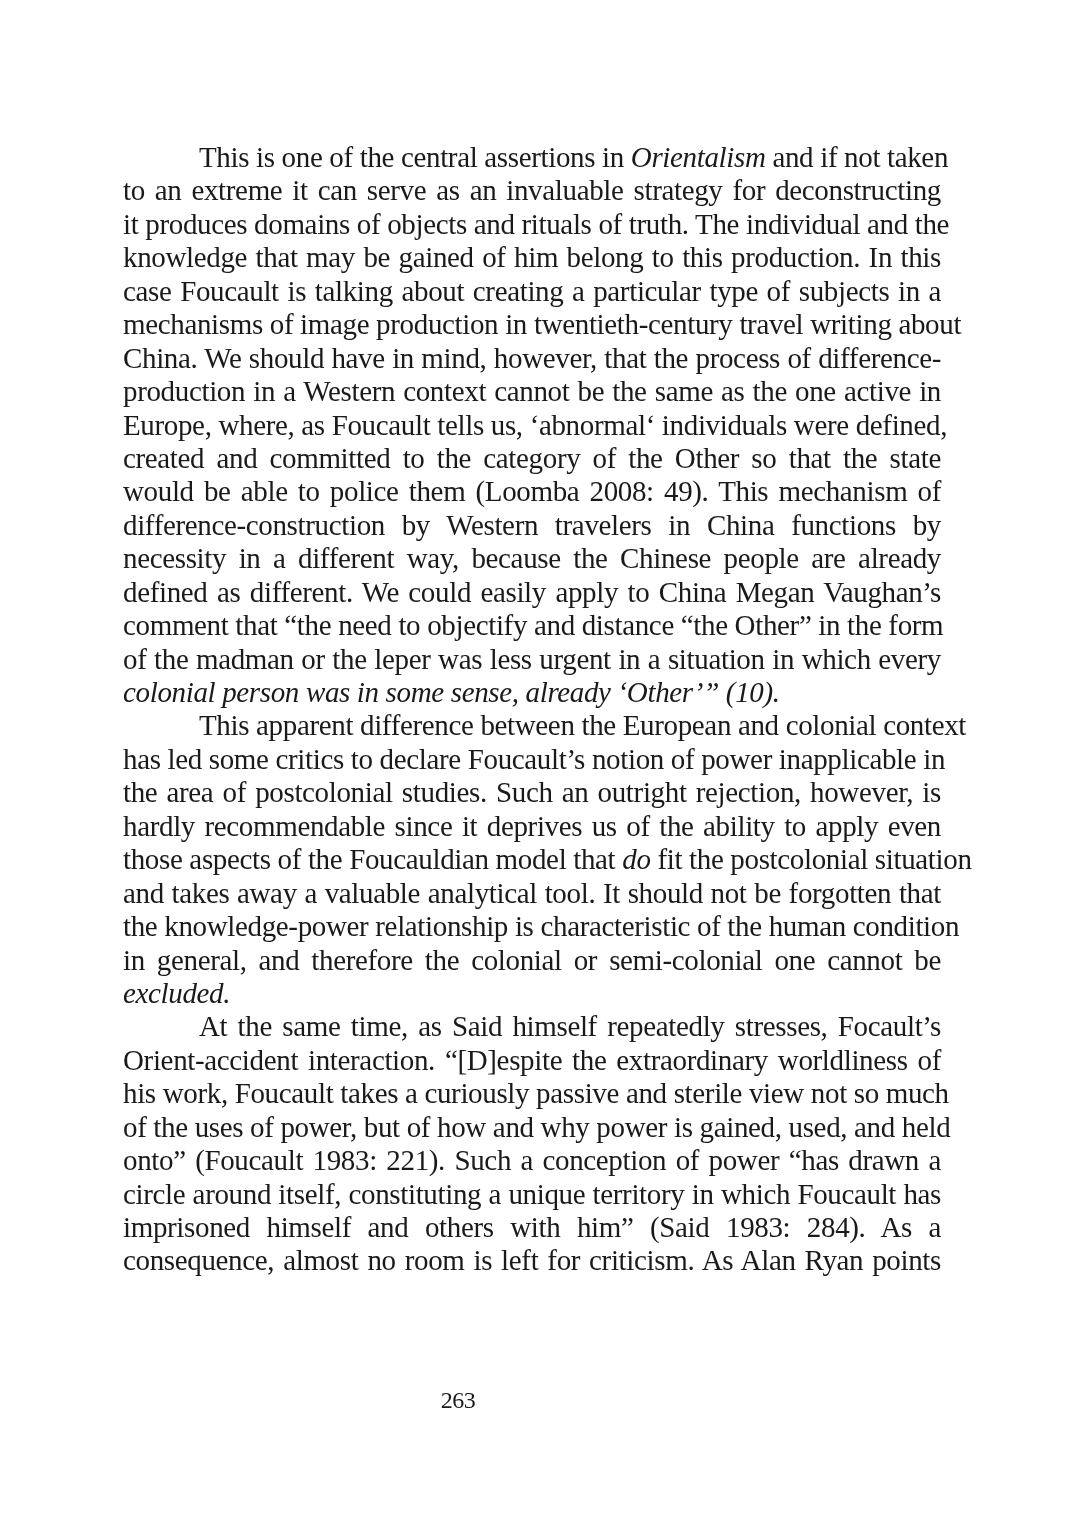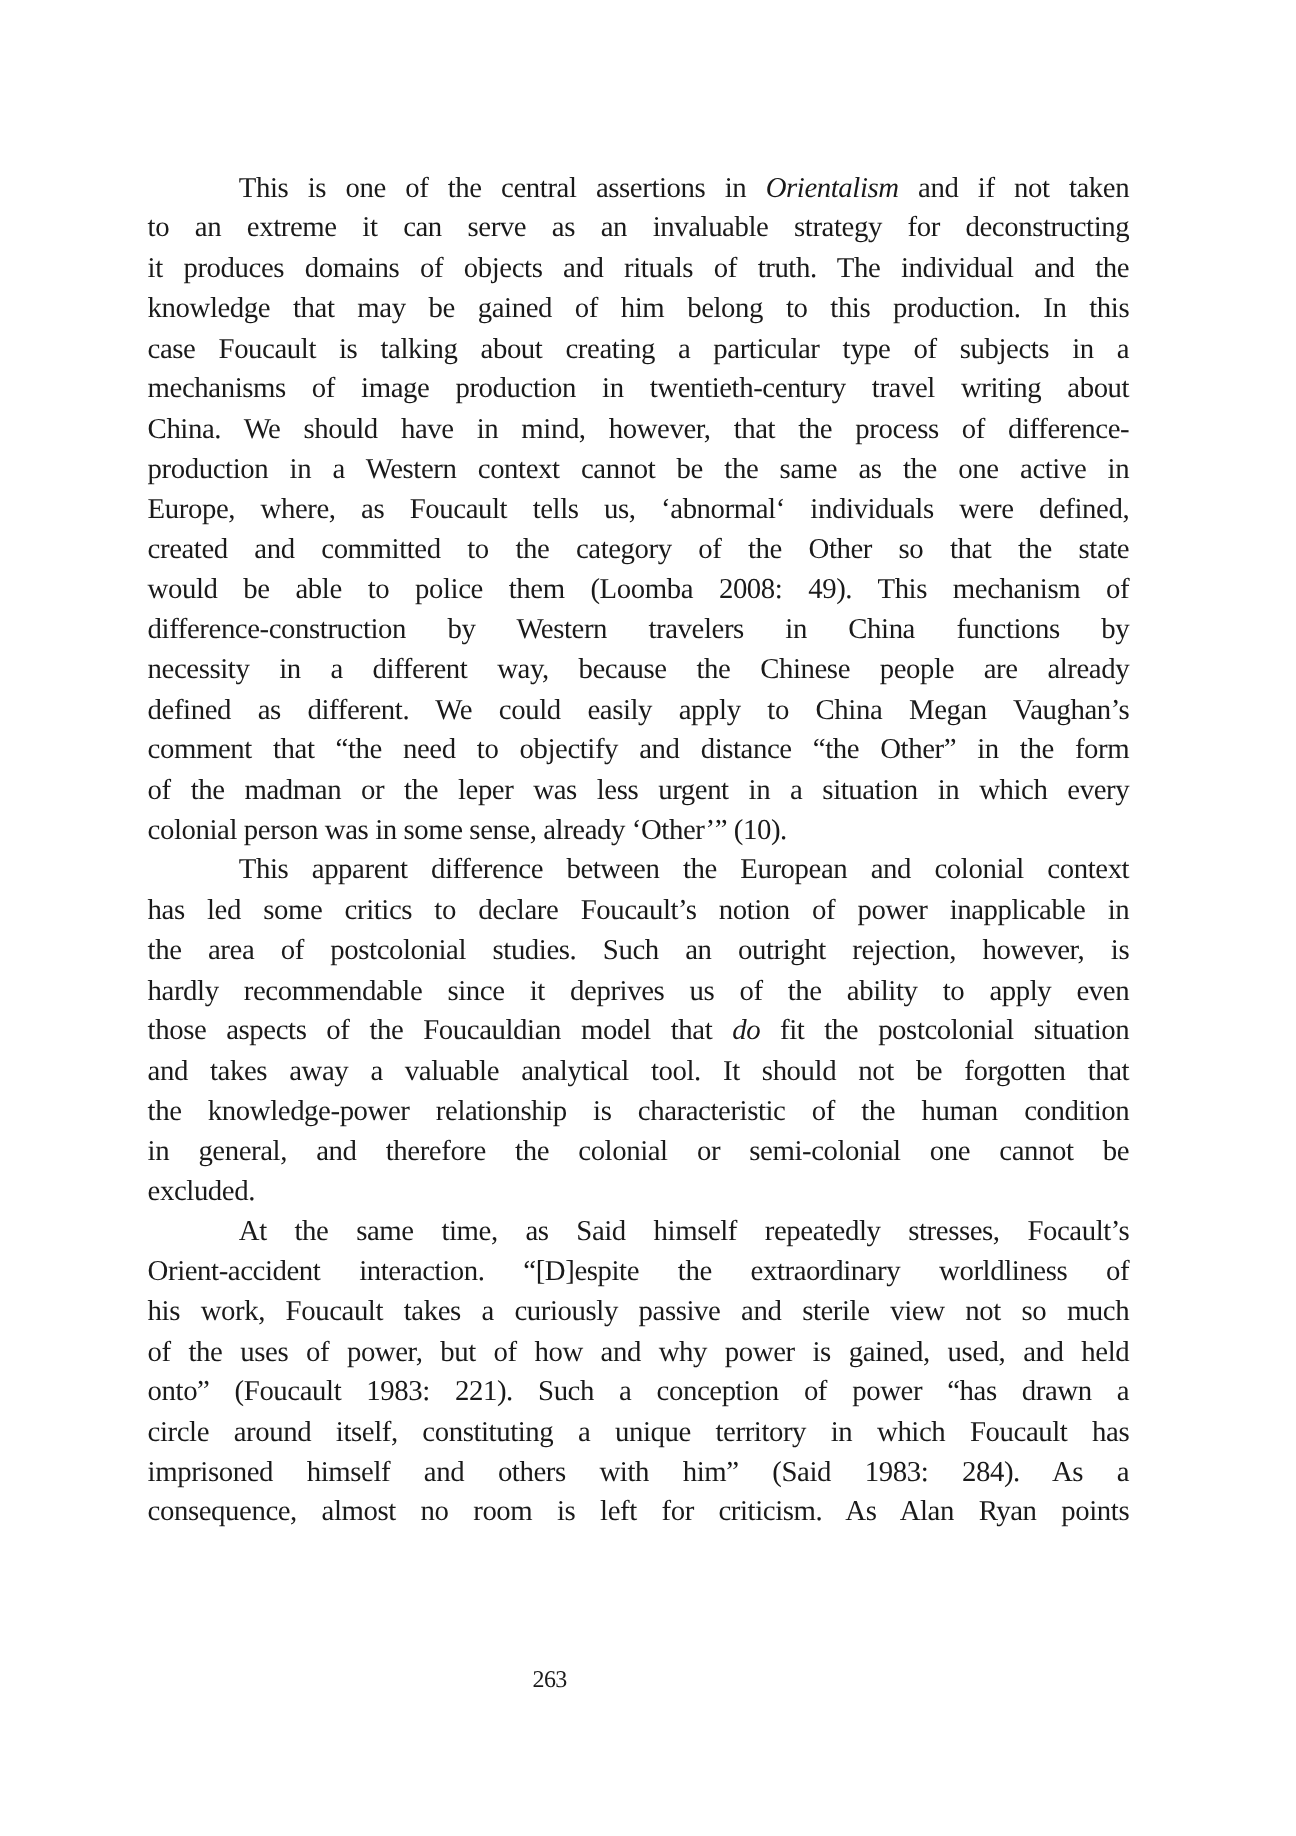--- a/index.html
+++ b/index.html
@@ -18,47 +18,48 @@
     .page {
       position: absolute;
       left: 123px;
       top: 141px;
       width: 818px;
     }
     .line {
       display: block;
       height: 33.45px;
       line-height: 33.45px;
-      font-size: 24px;
+      font-size: 29px;
       white-space: nowrap;
       text-align: justify;
       text-align-last: justify;
       letter-spacing: -0.35px;
       word-spacing: 0px;
       transform-origin: left center;
     }
     .line.last {
       text-align-last: left;
+      font-style: italic;
     }
     .line.indent {
       padding-left: 76px;
     }
     .line > span {
       display: inline;
     }
     em {
       font-style: italic;
     }
     .page-number {
       position: absolute;
       left: 0;
       width: 916px;
       top: 1383px;
       text-align: center;
-      font-size: 20px;
+      font-size: 24px;
       line-height: 34px;
       letter-spacing: -0.5px;
       color: #1a1a1a;
     }
   </style>
 </head>
 <body>
 
 <div class="page" id="page-body">
     <div>

